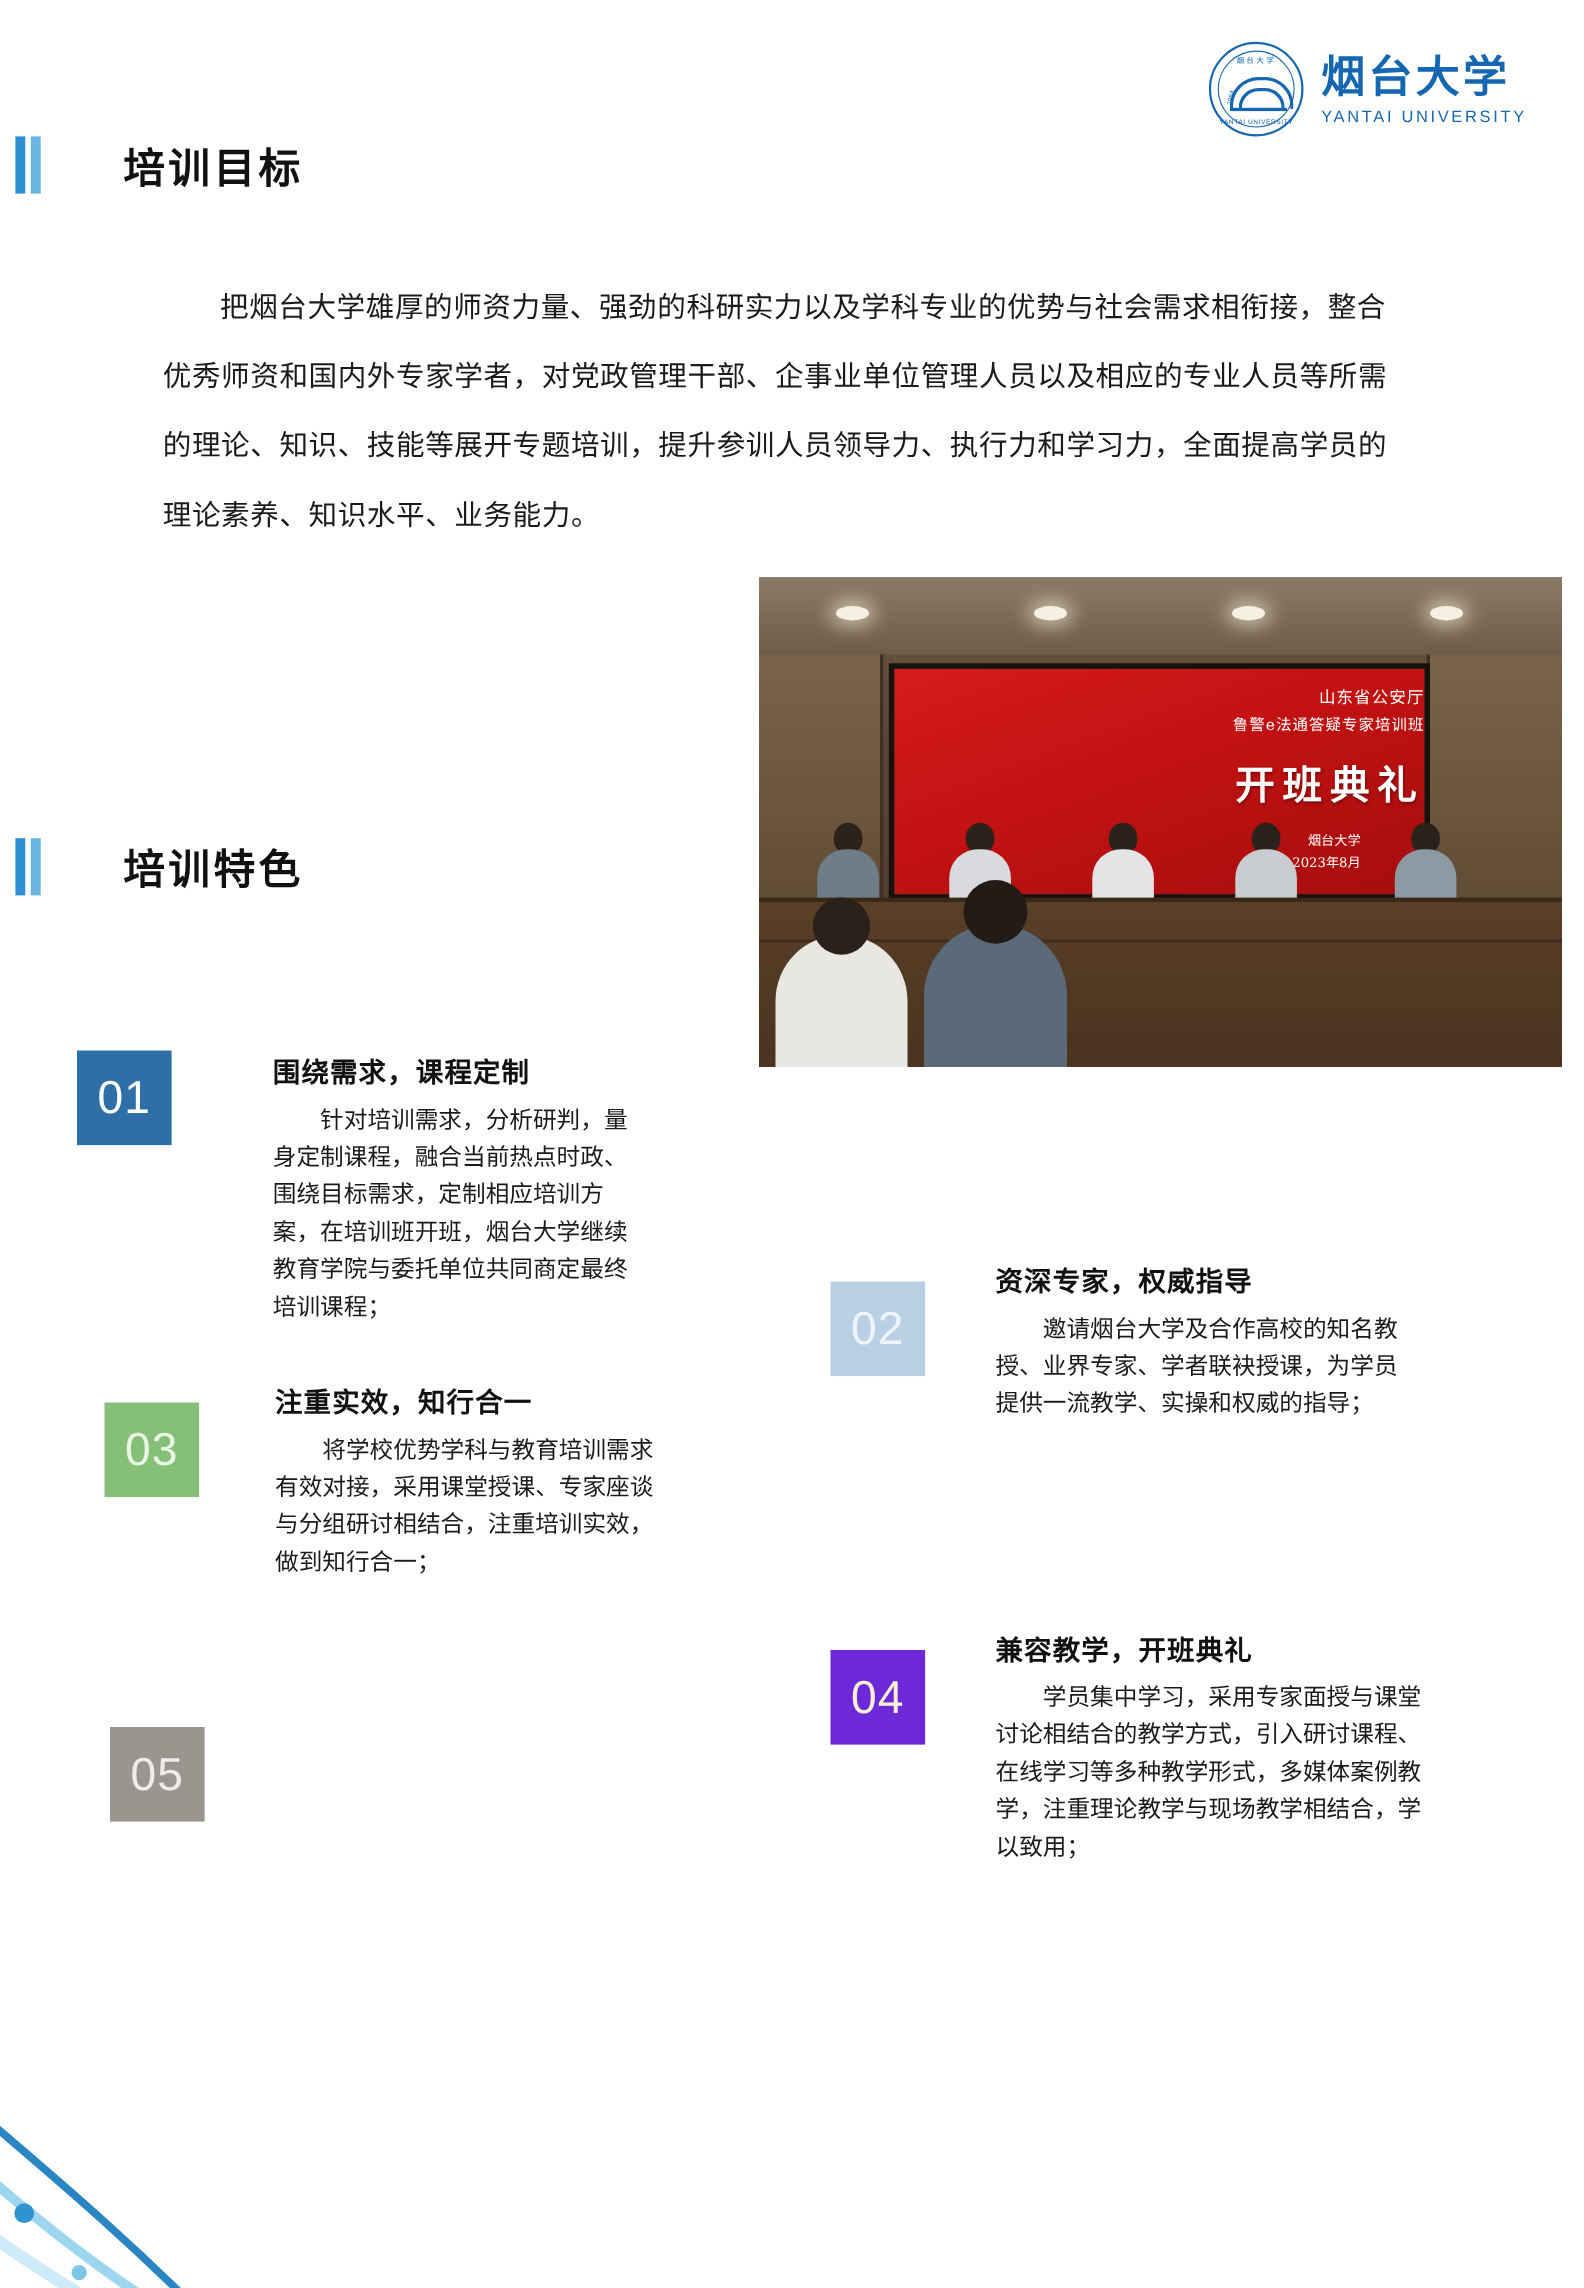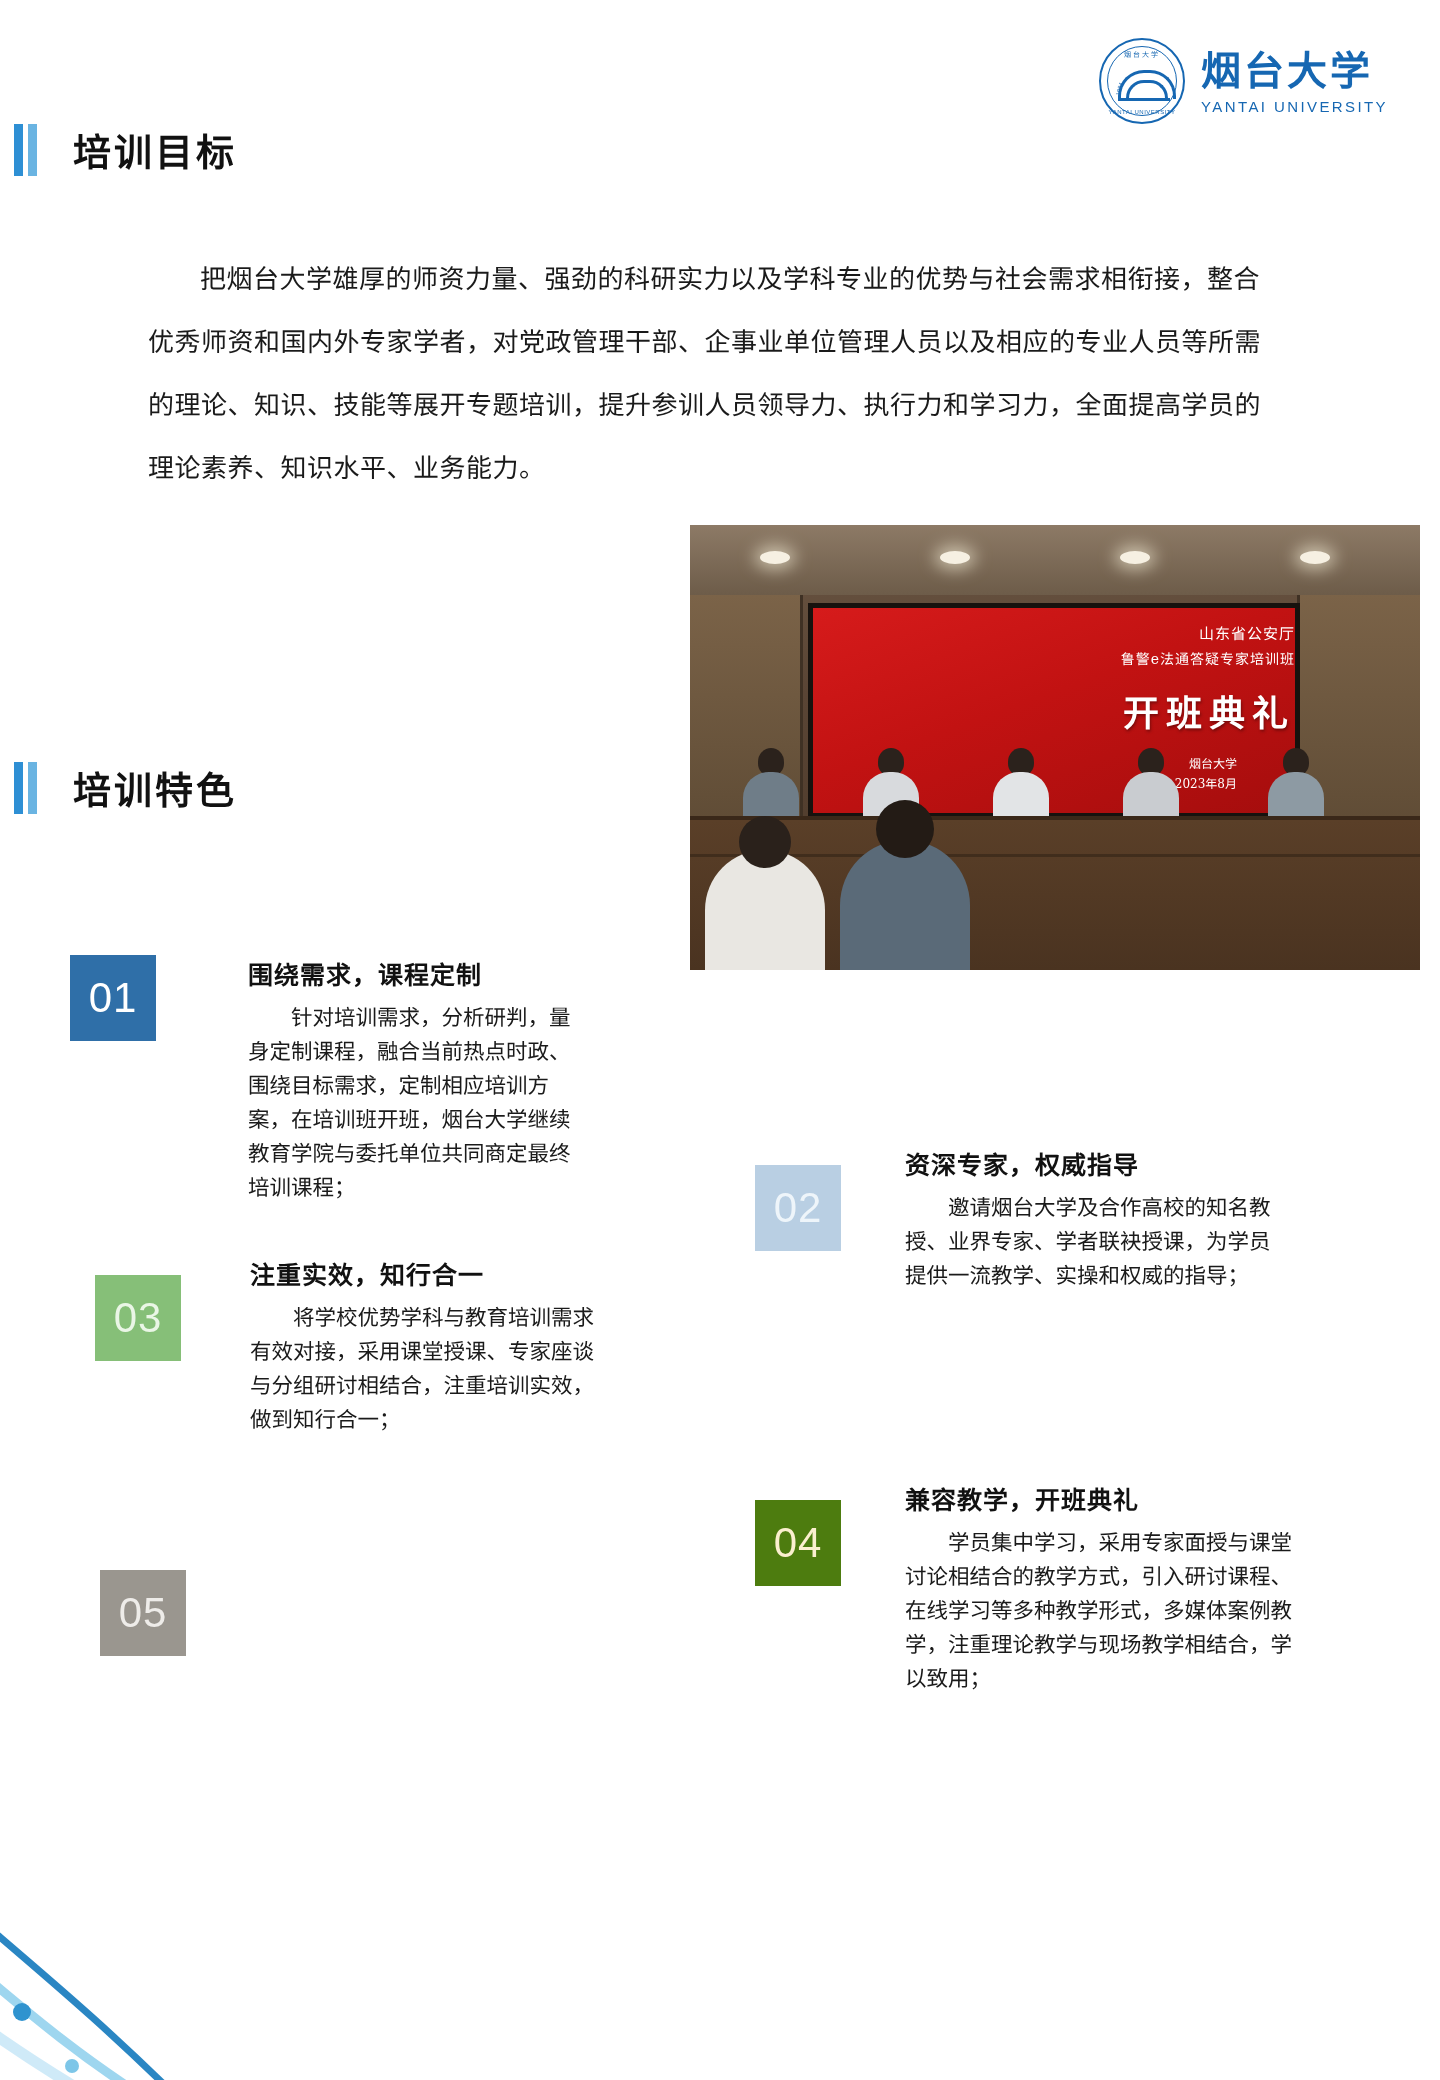--- a/index.html
+++ b/index.html
@@ -113,20 +113,21 @@
     letter-spacing: 2.4px;
     font-family: "Liberation Sans", sans-serif;
     margin-top: 4px;
   }
 
   
   .section-head {
     position: absolute;
     display: flex;
     align-items: center;
+    gap: 39px;
   }
   .head-bars {
     display: flex;
     gap: 5px;
     margin-right: 36px;
   }
   .head-bars i {
     display: block;
     width: 9px;
     height: 52px;
@@ -423,21 +424,21 @@
 
 <div class="feature" style="left:95px; top:1255px; width:520px;">
   <div class="num" style="left:0; top:20px; background:#86bf78; color:#eaf6e6;">03</div>
   <div style="margin-left:155px;">
     <div class="ftitle">注重实效，知行合一</div>
     <div class="fbody">将学校优势学科与教育培训需求有效对接，采用课堂授课、专家座谈与分组研讨相结合，注重培训实效，做到知行合一；</div>
   </div>
 </div>
 
 <div class="feature" style="left:755px; top:1480px; width:540px;">
-  <div class="num" style="left:0; top:20px; background:#4d7c0f; color:#fbf0cf;">04</div>
+  <div class="num" style="left:0; top:20px; background:#6d28d9; color:#fbf0cf;">04</div>
   <div style="margin-left:150px;">
     <div class="ftitle">兼容教学，开班典礼</div>
     <div class="fbody">学员集中学习，采用专家面授与课堂讨论相结合的教学方式，引入研讨课程、在线学习等多种教学形式，多媒体案例教学，注重理论教学与现场教学相结合，学以致用；</div>
   </div>
 </div>
 
 <div class="feature" style="left:100px; top:1550px; width:520px;">
   <div class="num" style="left:0; top:20px; background:#9a968f; color:#eeece9;">05</div>
 </div>
 

